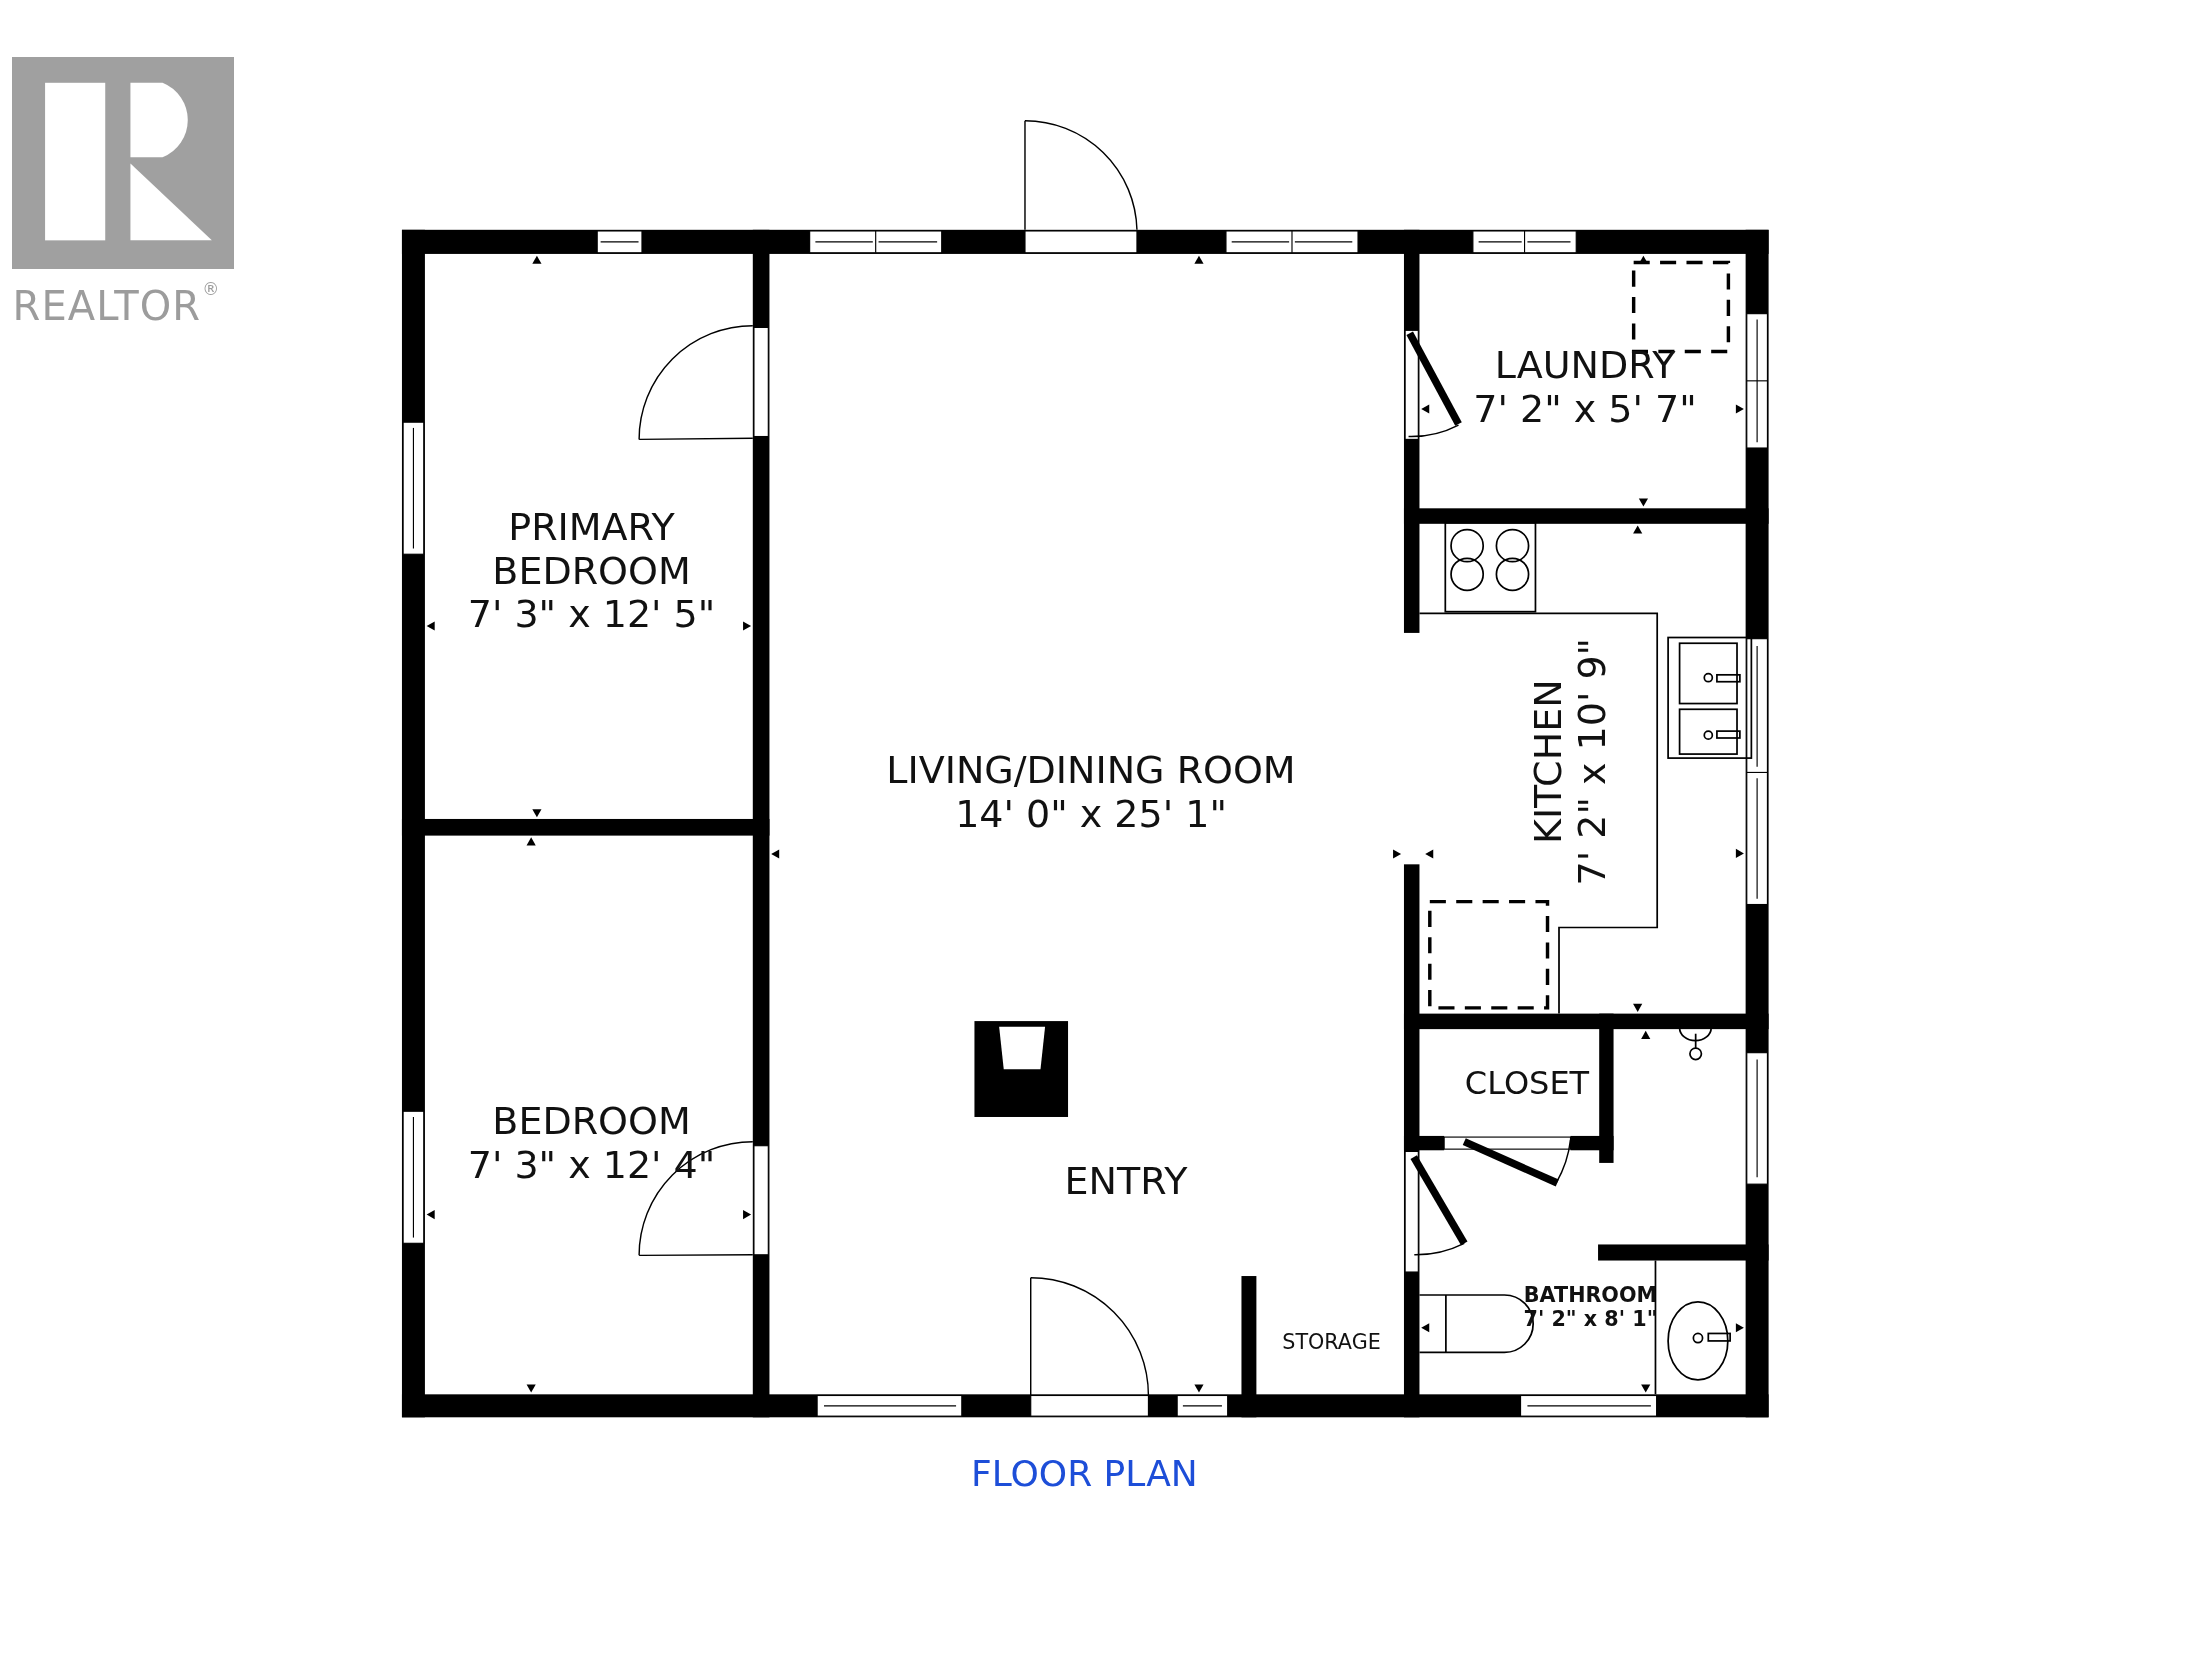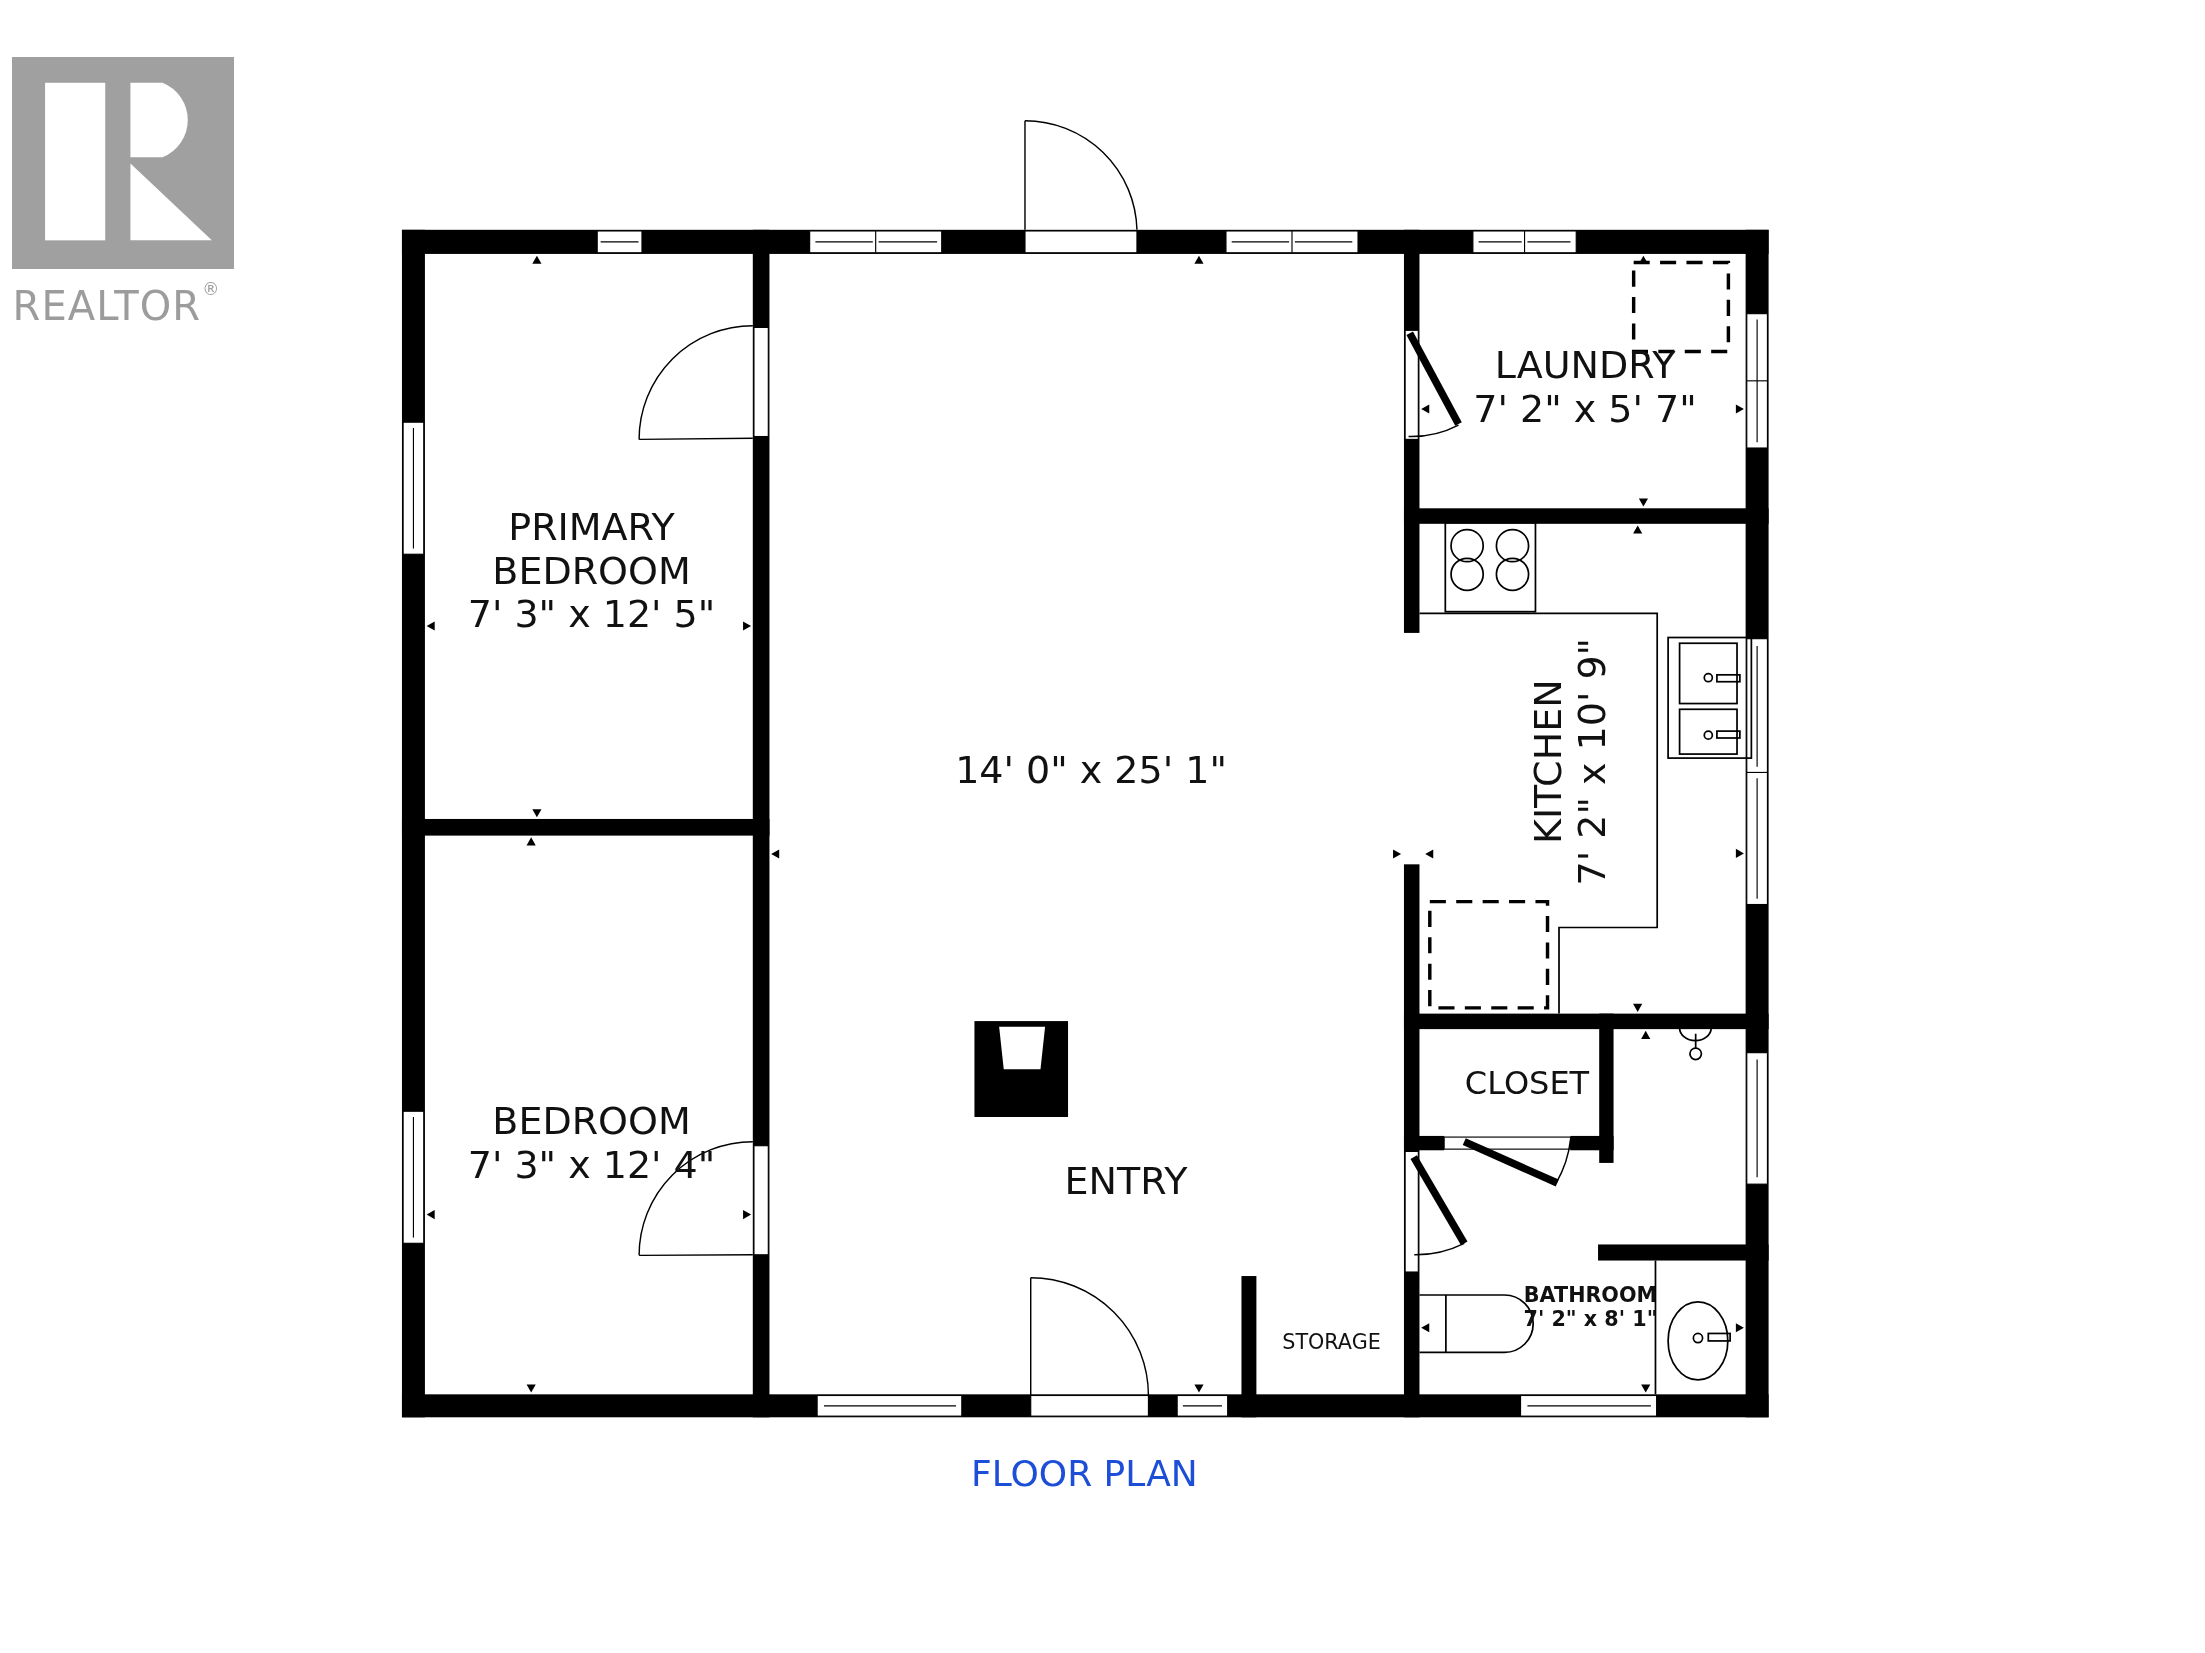--- a/index.html
+++ b/index.html
@@ -201,20 +201,21 @@
   <div>BEDROOM</div>
   <div>7' 3" x 12' 5"</div>
 </div>
 
 <div class="lbl big" style="left:448px; top:1100px; width:287px;">
   <div>BEDROOM</div>
   <div>7' 3" x 12' 4"</div>
 </div>
 
 <div class="lbl big" style="left:804px; top:749px; width:574px;">
+  <div>LIVING/DINING ROOM</div>
   <div>14' 0" x 25' 1"</div>
 </div>
 
 <div class="lbl big" style="left:1011px; top:1160px; width:230px;">ENTRY</div>
 
 <div class="lbl small" style="left:1261px; top:1331px; width:141px;">STORAGE</div>
 
 <div class="lbl big" style="left:1424px; top:344px; width:322px;">
   <div>LAUNDRY</div>
   <div>7' 2" x 5' 7"</div>

